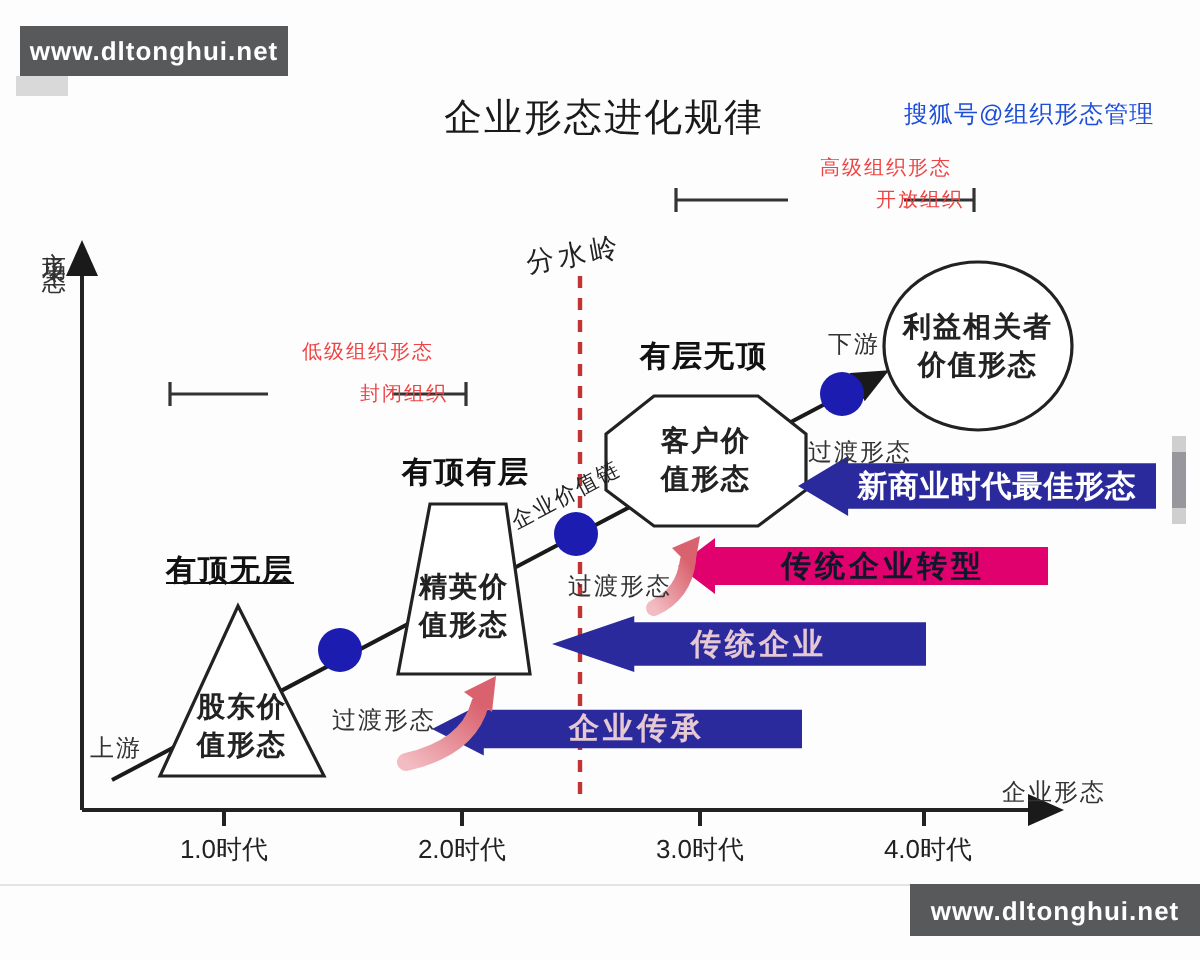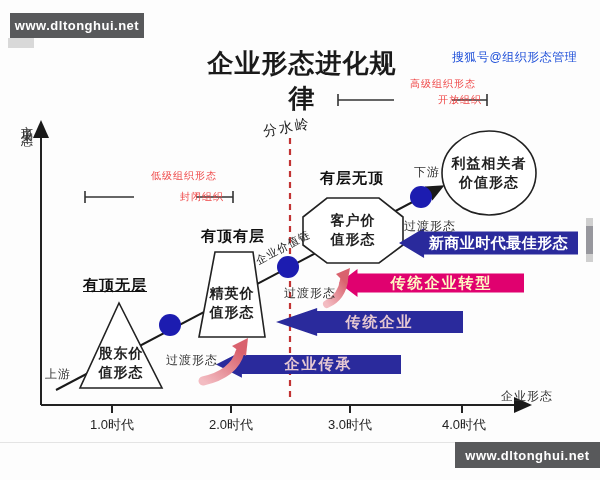--- a/index.html
+++ b/index.html
@@ -6,41 +6,41 @@
   #stage{position:relative;width:600px;height:480px;background:#fdfdfd;overflow:hidden;
          font-family:"Liberation Sans","DejaVu Sans",sans-serif;color:#1a1a1a;}
   .abs{position:absolute;}
   .ctr{text-align:center;}
   svg{position:absolute;left:0;top:0;}
   #base-svg{z-index:1;}
   #top-svg{z-index:3;}
   .txt{z-index:4;}
   .banner{background:#58595b;color:#fff;font-weight:bold;font-size:13px;
           display:flex;align-items:center;justify-content:center;z-index:5;letter-spacing:.5px;}
-  .title{font-size:26px;font-weight:bold;letter-spacing:1px;}
+  .title{font-size:19px;font-weight:normal;letter-spacing:1px;}
   .byline{font-size:12px;color:#1d4ed8;letter-spacing:.5px;}
   .heading{font-weight:bold;font-size:15px;color:#111;letter-spacing:1px;}
   .heading-lg{font-weight:bold;font-size:16px;color:#111;letter-spacing:1px;}
   .shape-label{font-size:14px;font-weight:600;color:#222;line-height:19px;text-align:center;letter-spacing:1px;}
   .small-label{font-size:12px;color:#333;letter-spacing:1px;text-align:center;}
   .bracket-title{font-size:10px;color:#ef4444;letter-spacing:1px;text-align:right;}
   .tick-label{font-size:13px;color:#222;text-align:center;}
   .vertical-label{writing-mode:vertical-rl;text-orientation:upright;font-size:12px;color:#333;letter-spacing:3px;}
   .watershed{font-size:14px;color:#222;letter-spacing:2px;transform:rotate(-10deg);}
   .chain-label{font-size:11px;color:#222;letter-spacing:1px;transform:rotate(-28deg);transform-origin:center;}
   .ribbon{z-index:2;display:flex;align-items:center;justify-content:center;}
   .ribbon span{font-weight:bold;font-size:15px;letter-spacing:2px;padding-left:20px;}
   .rb-blue{background:#2a2a9c;}
   .rb-magenta{background:#e0016f;}
   .rb-inherit{clip-path:polygon(0 50%,14% 10%,14% 21%,100% 21%,100% 79%,14% 79%,14% 90%);justify-content:center;}
   .rb-trad{clip-path:polygon(0 50%,22% 0,22% 11%,100% 11%,100% 89%,22% 89%,22% 100%);}
   .rb-trans{clip-path:polygon(0 50%,10% 0,10% 16%,100% 16%,100% 84%,10% 84%,10% 100%);}
   .rb-new{clip-path:polygon(0 50%,14% 0,14% 12%,100% 12%,100% 88%,14% 88%,14% 100%);}
   .txt-pink{color:#e6c8d2;}
-  .txt-lpink{color:#fef9c3;}
+  .txt-lpink{color:#0f172a;}
   .txt-white{color:#ffffff;}
   .scroll-track{background:#cfcfcf;z-index:5;}
   .scroll-thumb{background:#97979d;z-index:6;}
   .divider{background:#e4e4e4;z-index:4;}
   .tab-artifact{background:#d9d9d9;z-index:4;}
 </style>
 </head>
 <body>
 
 <div id="stage">

